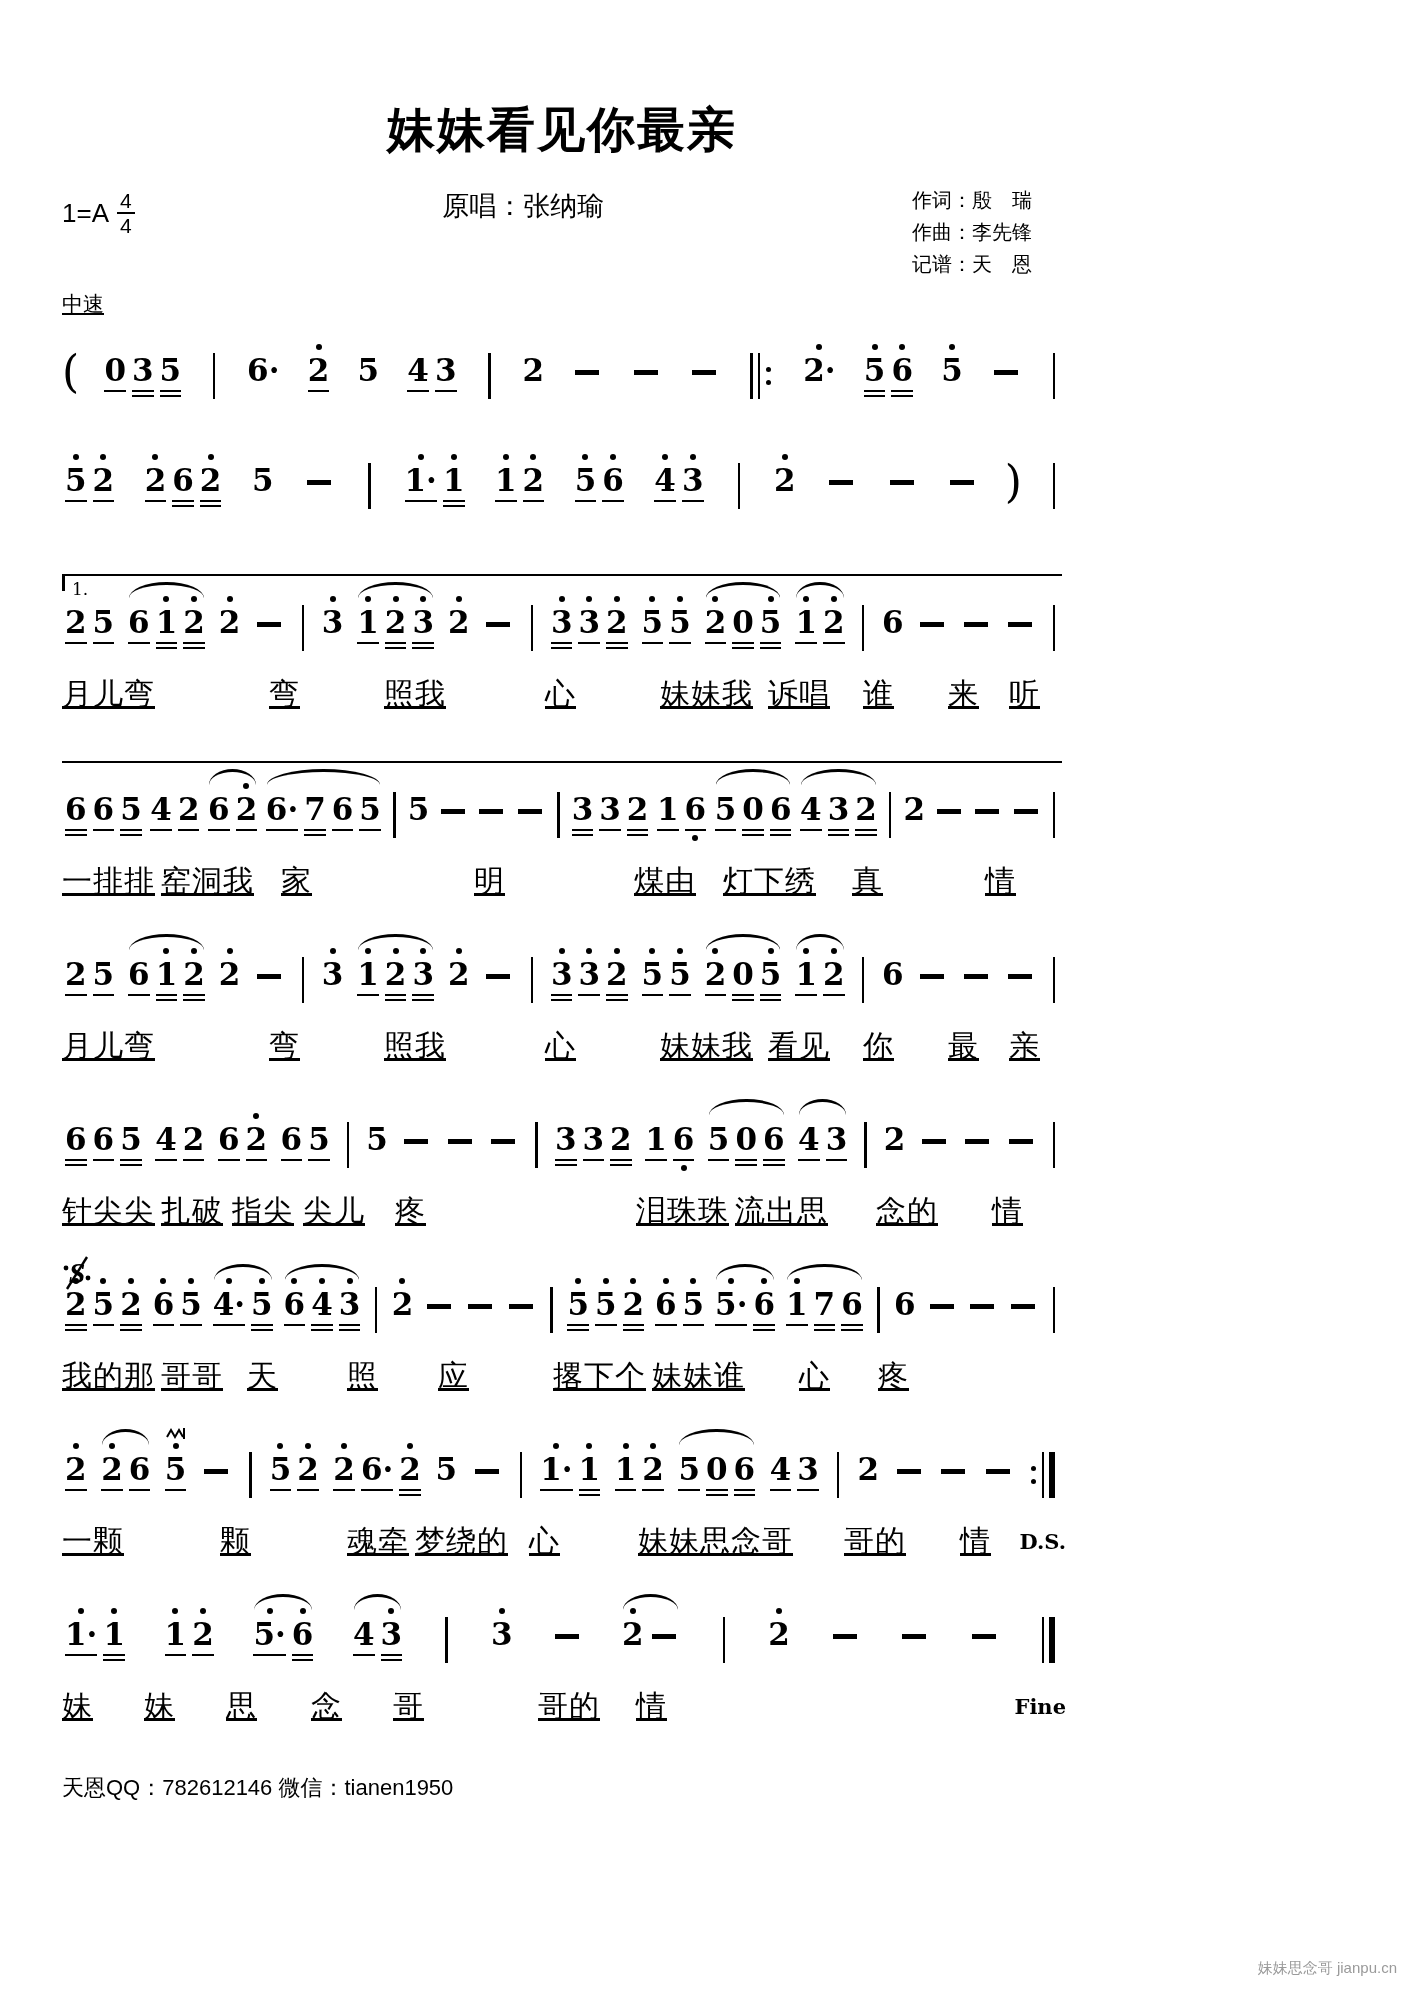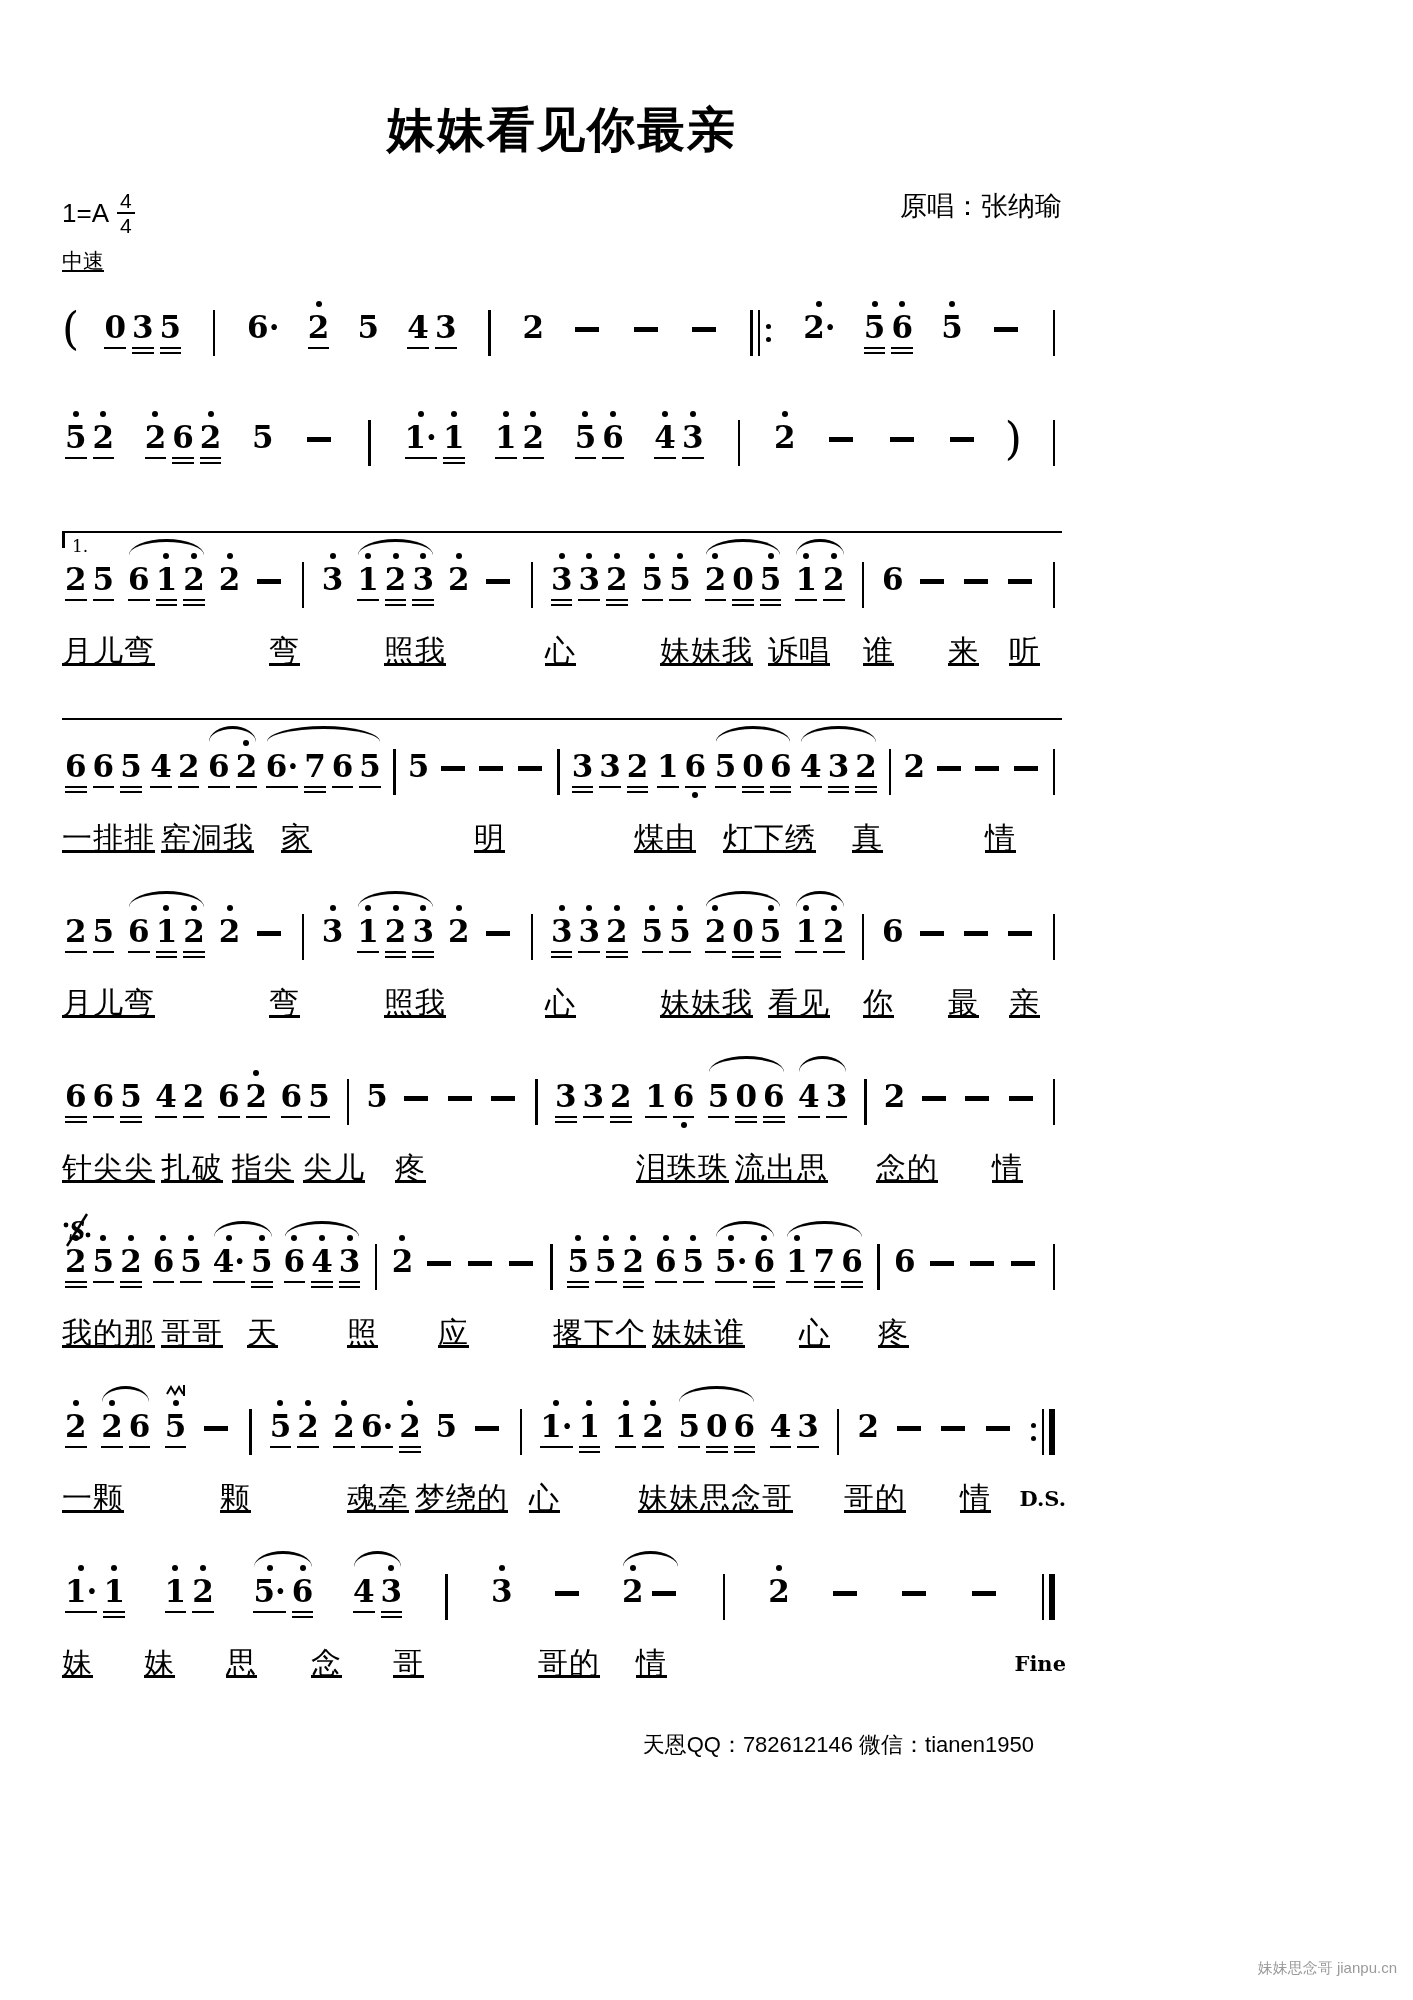--- a/index.html
+++ b/index.html
@@ -37,38 +37,43 @@
       border-top:3px solid #000;border-radius:50% 50% 0 0 / 100% 100% 0 0;}
   .mordent{position:absolute;top:-17px;left:50%;transform:translateX(-50%);}
   .segno{position:absolute;left:0;top:-24px;}
   .vstart{border-top:2.5px solid #000;padding-top:20px;margin-top:56px;}
   .vstart::before{content:"";position:absolute;left:0;top:0;width:2.5px;height:15px;background:#000;}
   .vcont{border-top:2.5px solid #000;padding-top:20px;}
   .vlabel{position:absolute;top:3px;left:10px;font-family:"DejaVu Serif",serif;font-size:17px;}
   .lrow{display:flex;margin-top:14px;font-size:30px;letter-spacing:1px;}
   .ltok{white-space:nowrap;text-decoration:underline;}
   .mark{position:absolute;right:-4px;top:86px;font-family:"DejaVu Serif",serif;font-weight:700;font-size:21px;}
-  .contact{text-align:right;margin:2px 28px 14px 0;font-size:22px;}
+  .contact{margin:2px 28px 14px 0;font-size:22px;}
   .watermark{position:absolute;right:16px;bottom:22px;font-size:15px;}
 </style>
 </head>
 <body>
 
 <div class="sheet">
   <div class="title">妹妹看见你最亲</div>
 
   <div class="meta-row">
     <div class="keysig">
       <span>1=A</span>
       <span class="frac">
         <span class="ftop">4</span>
         <span class="fbot">4</span>
       </span>
     </div>
     <div class="subtitle">原唱：张纳瑜</div>
+    <div class="credits">
+      <div>作词：殷　瑞</div>
+      <div>作曲：李先锋</div>
+      <div>记谱：天　恩</div>
+    </div>
   </div>
 
   <div class="tempo">中速</div>
 
   <div id="score">
       <div class="system">
         <div class="nrow">
           <span class="paren">(</span>
           <span class="grp">
             <span class="note">

